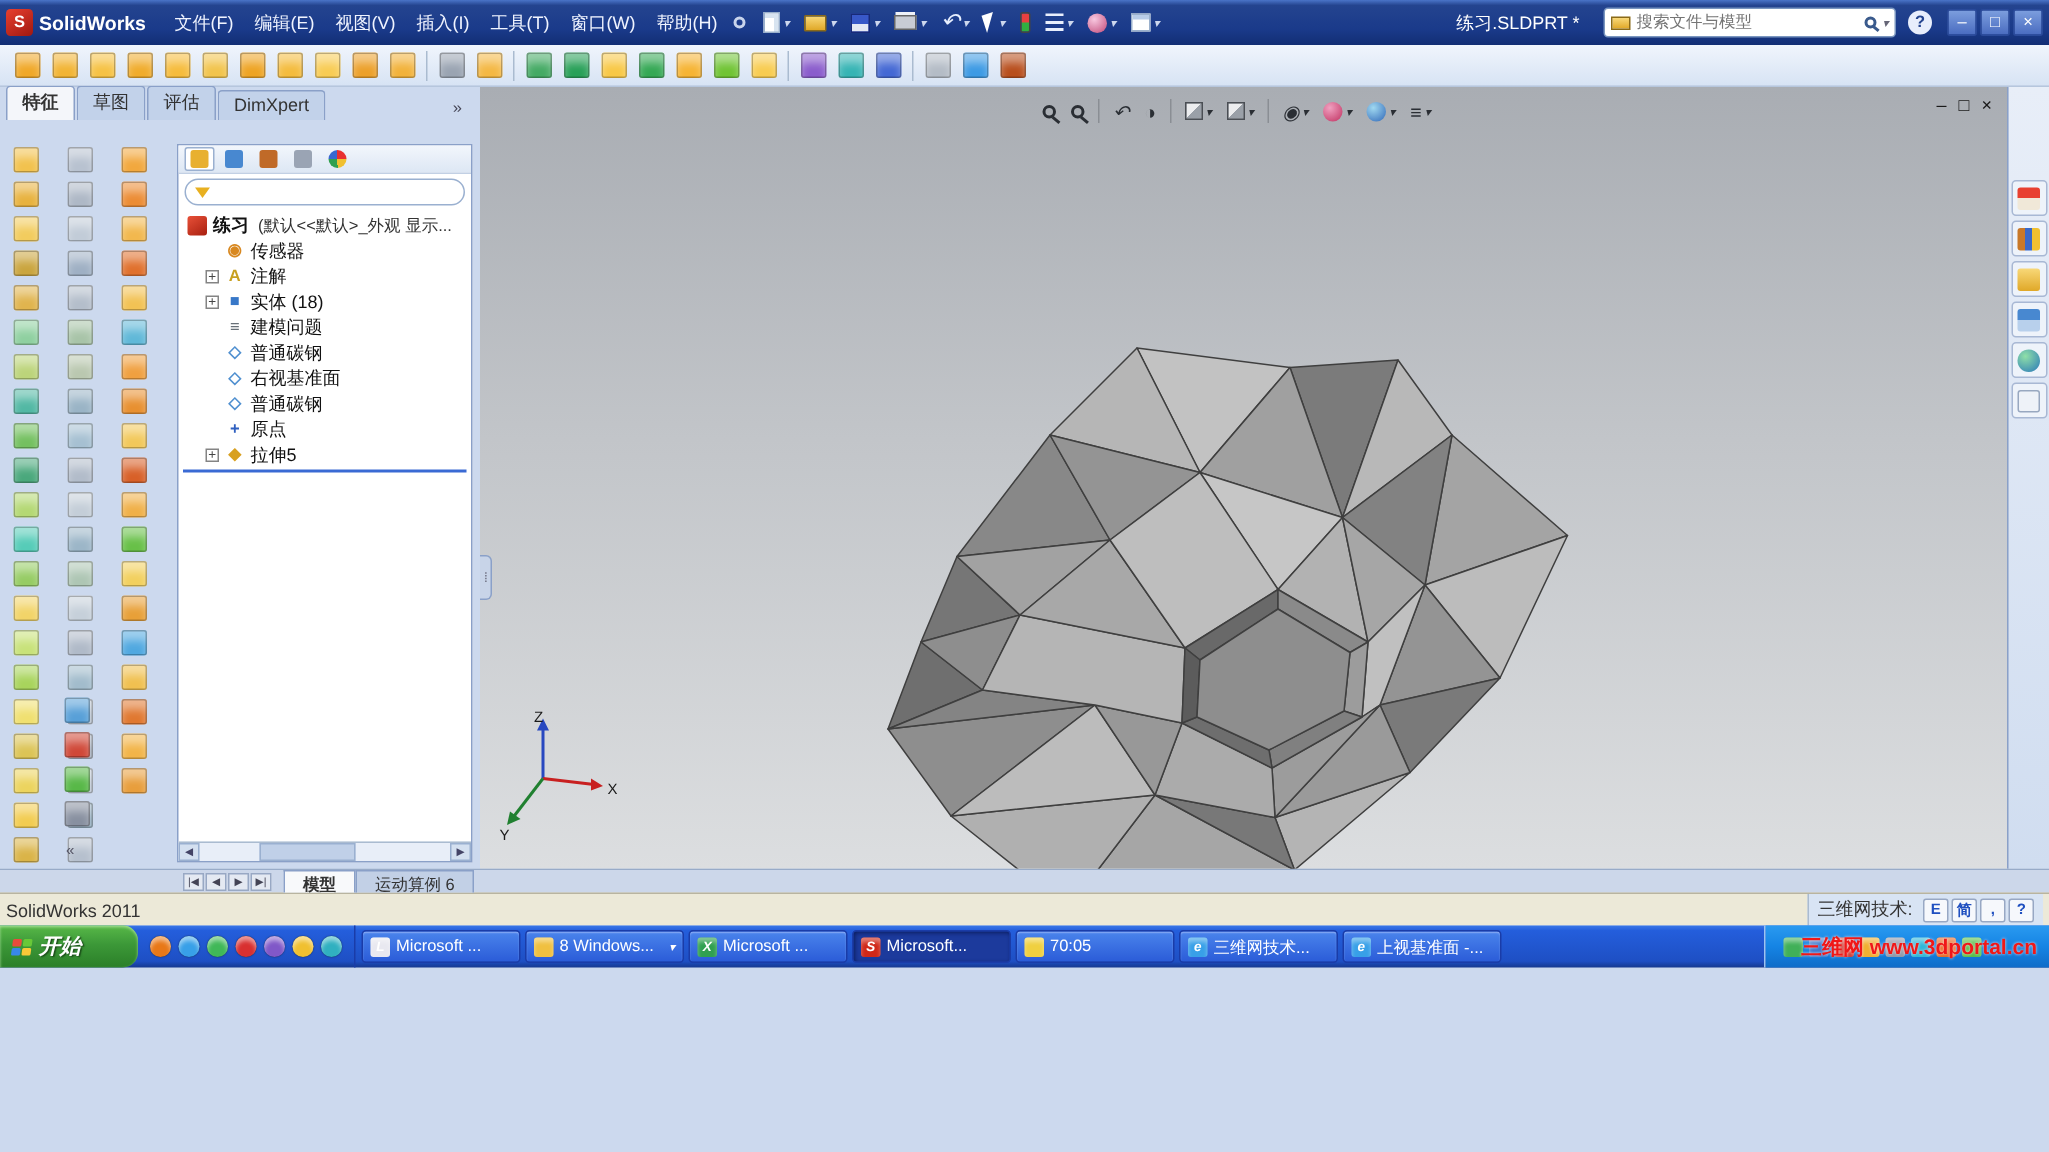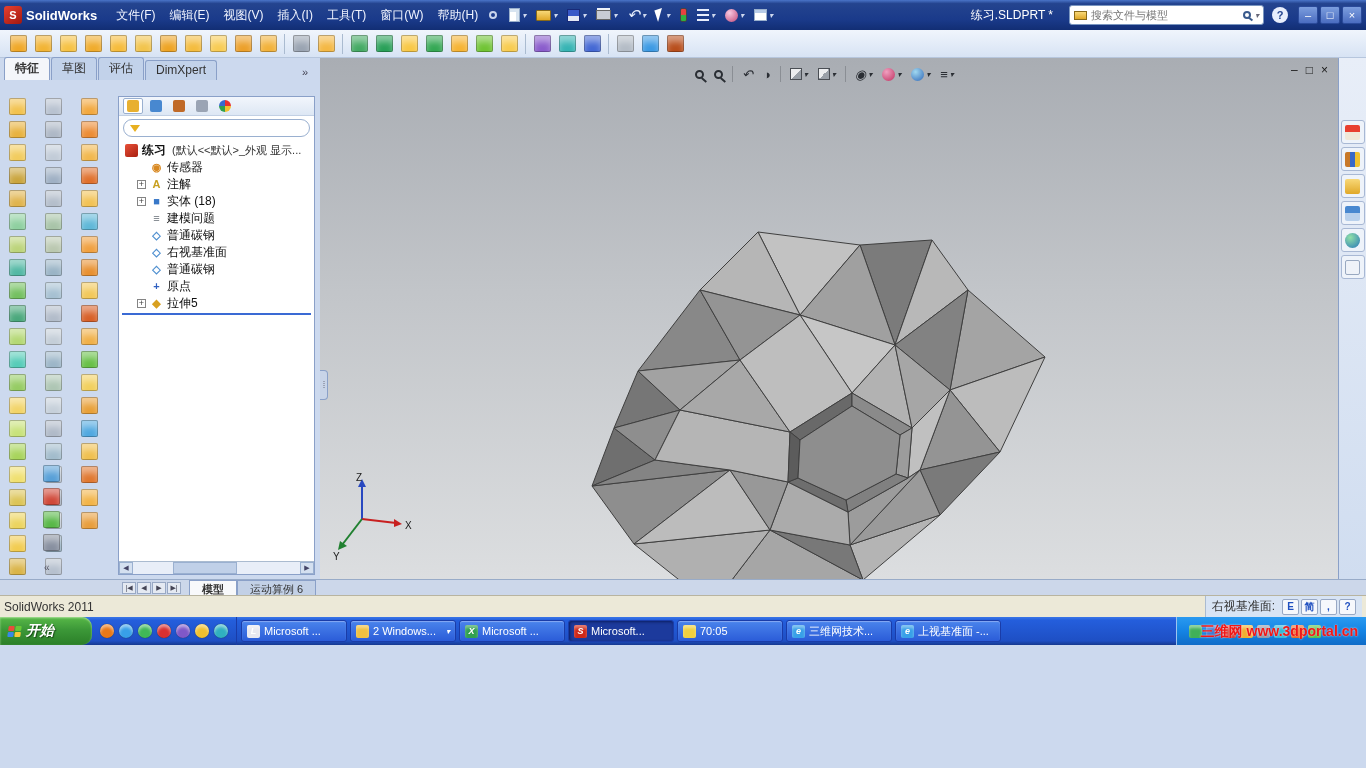--- a/index.html
+++ b/index.html
@@ -761,21 +761,21 @@
     </div>
   <div id="bb-tabs">
       <div class="bb-tab active">模型</div>
       <div class="bb-tab">运动算例 6</div>
     </div>
 </div>
 
 <div id="statusbar">
   <span id="status-left">SolidWorks 2011</span>
   <span id="status-right">
-    <span id="editing-label">右视基准面:</span>
+    <span id="editing-label">三维网技术:</span>
     <span id="lang-icons" style="display:flex;gap:2px">
         <span class="lang-ic">E</span>
         <span class="lang-ic">简</span>
         <span class="lang-ic">,</span>
         <span class="lang-ic">?</span>
       </span>
   </span>
 </div>
 
 <div id="taskbar">
@@ -797,21 +797,21 @@
       <span class="ql-ic" style="background: rgb(240, 192, 48);"></span>
       <span class="ql-ic" style="background: rgb(48, 176, 192);"></span>
     </div>
   <div id="tasks">
       <div class="task-btn">
         <i class="task-ic" style="background: rgb(232, 232, 240);">L</i>
         <span class="task-label">Microsoft ...</span>
       </div>
       <div class="task-btn">
         <i class="task-ic" style="background: rgb(240, 192, 64);"></i>
-        <span class="task-label">2 Windows...</span>
+        <span class="task-label">8 Windows...</span>
         <i class="task-caret">▾</i>
       </div>
       <div class="task-btn">
         <i class="task-ic" style="background: rgb(48, 160, 80);">X</i>
         <span class="task-label">Microsoft ...</span>
       </div>
       <div class="task-btn active">
         <i class="task-ic" style="background: rgb(208, 40, 24);">S</i>
         <span class="task-label">Microsoft...</span>
       </div>

